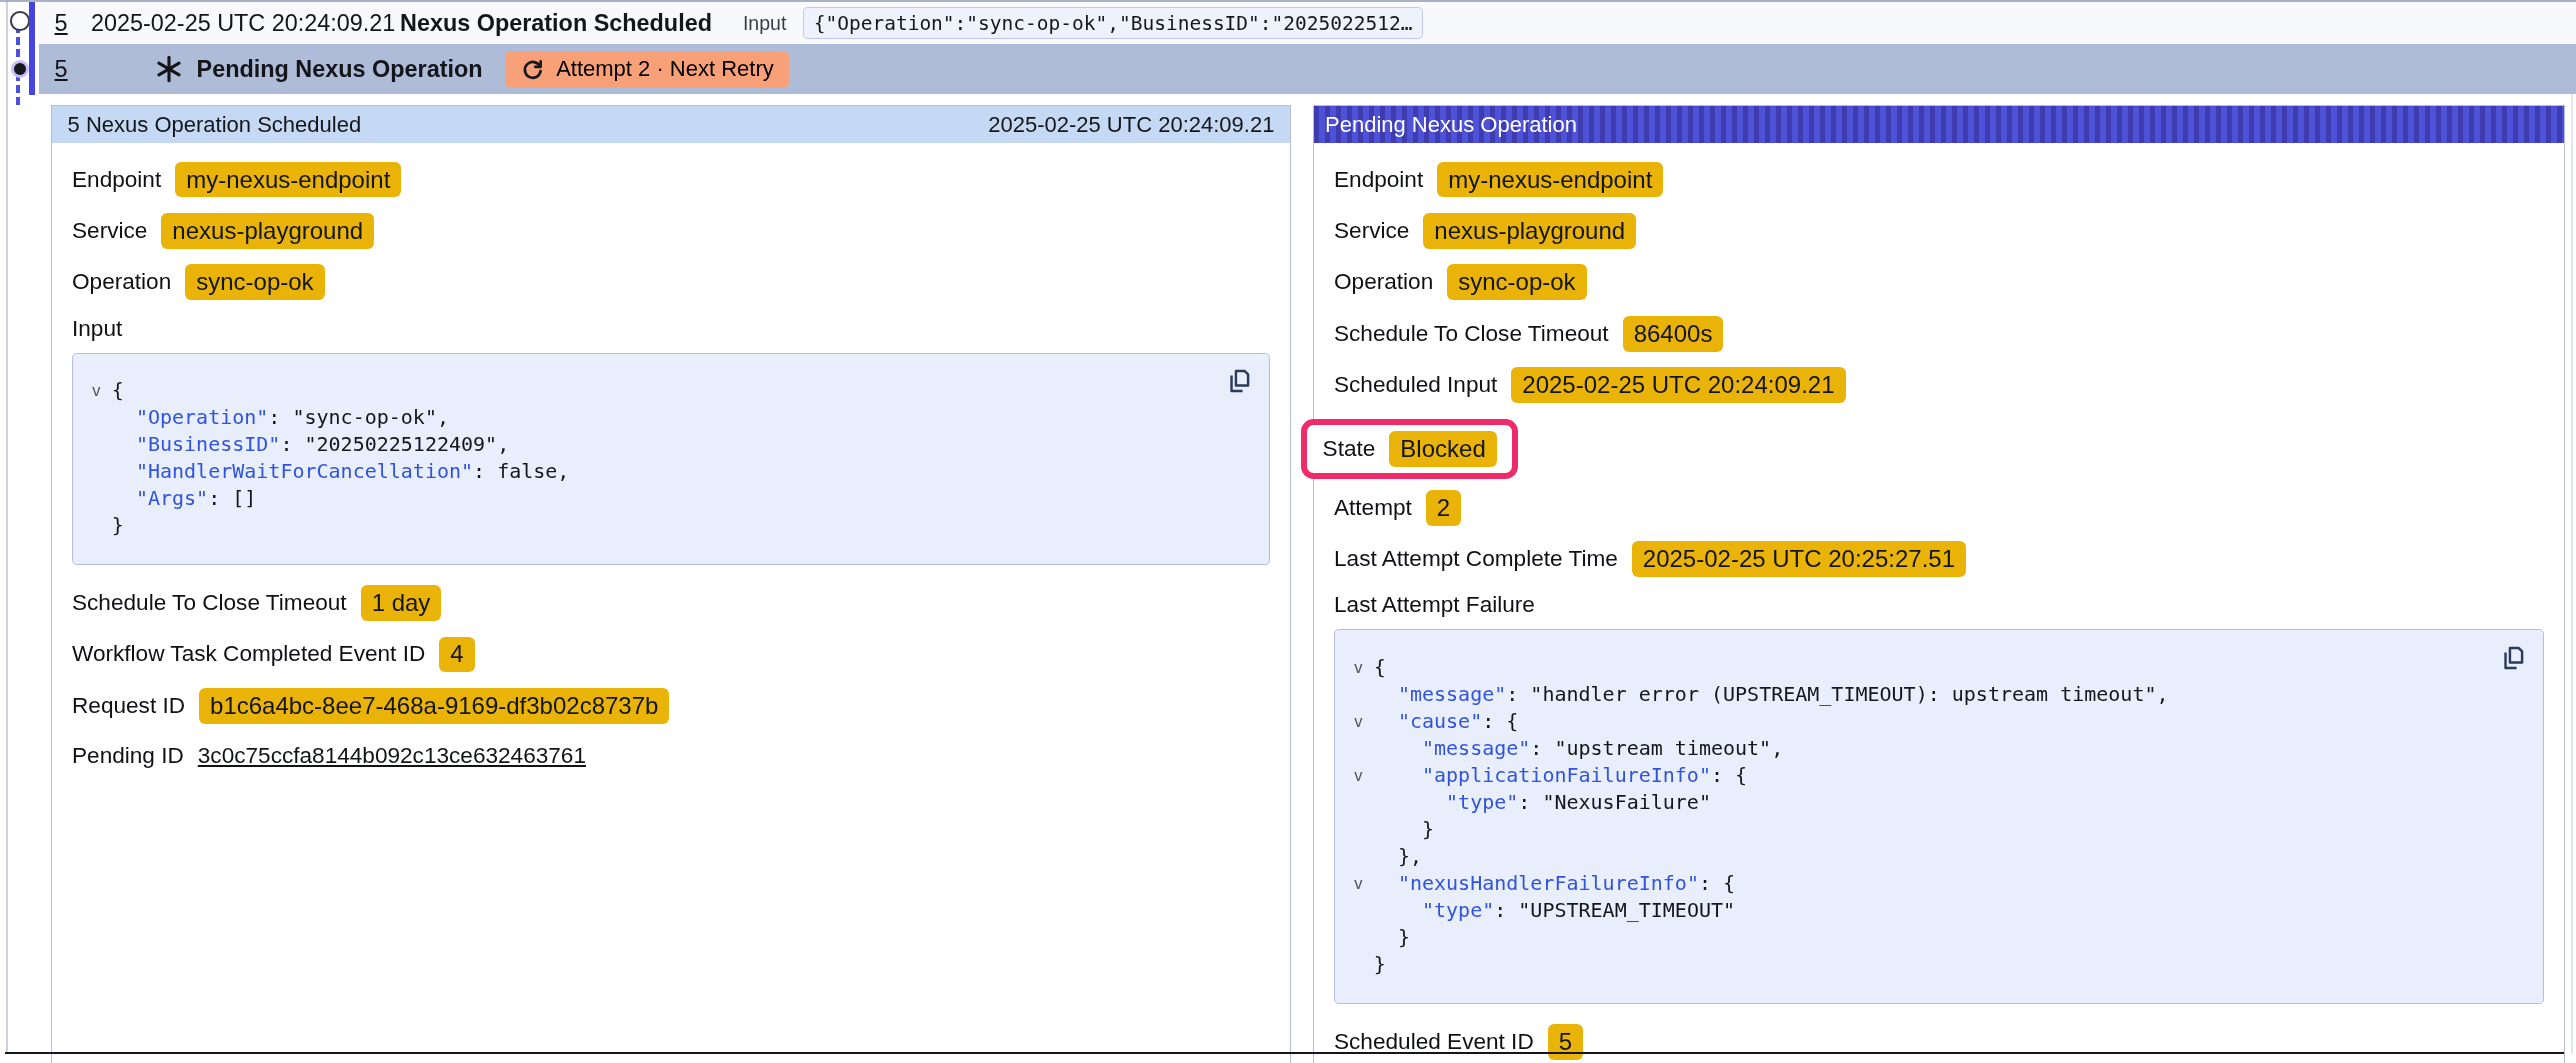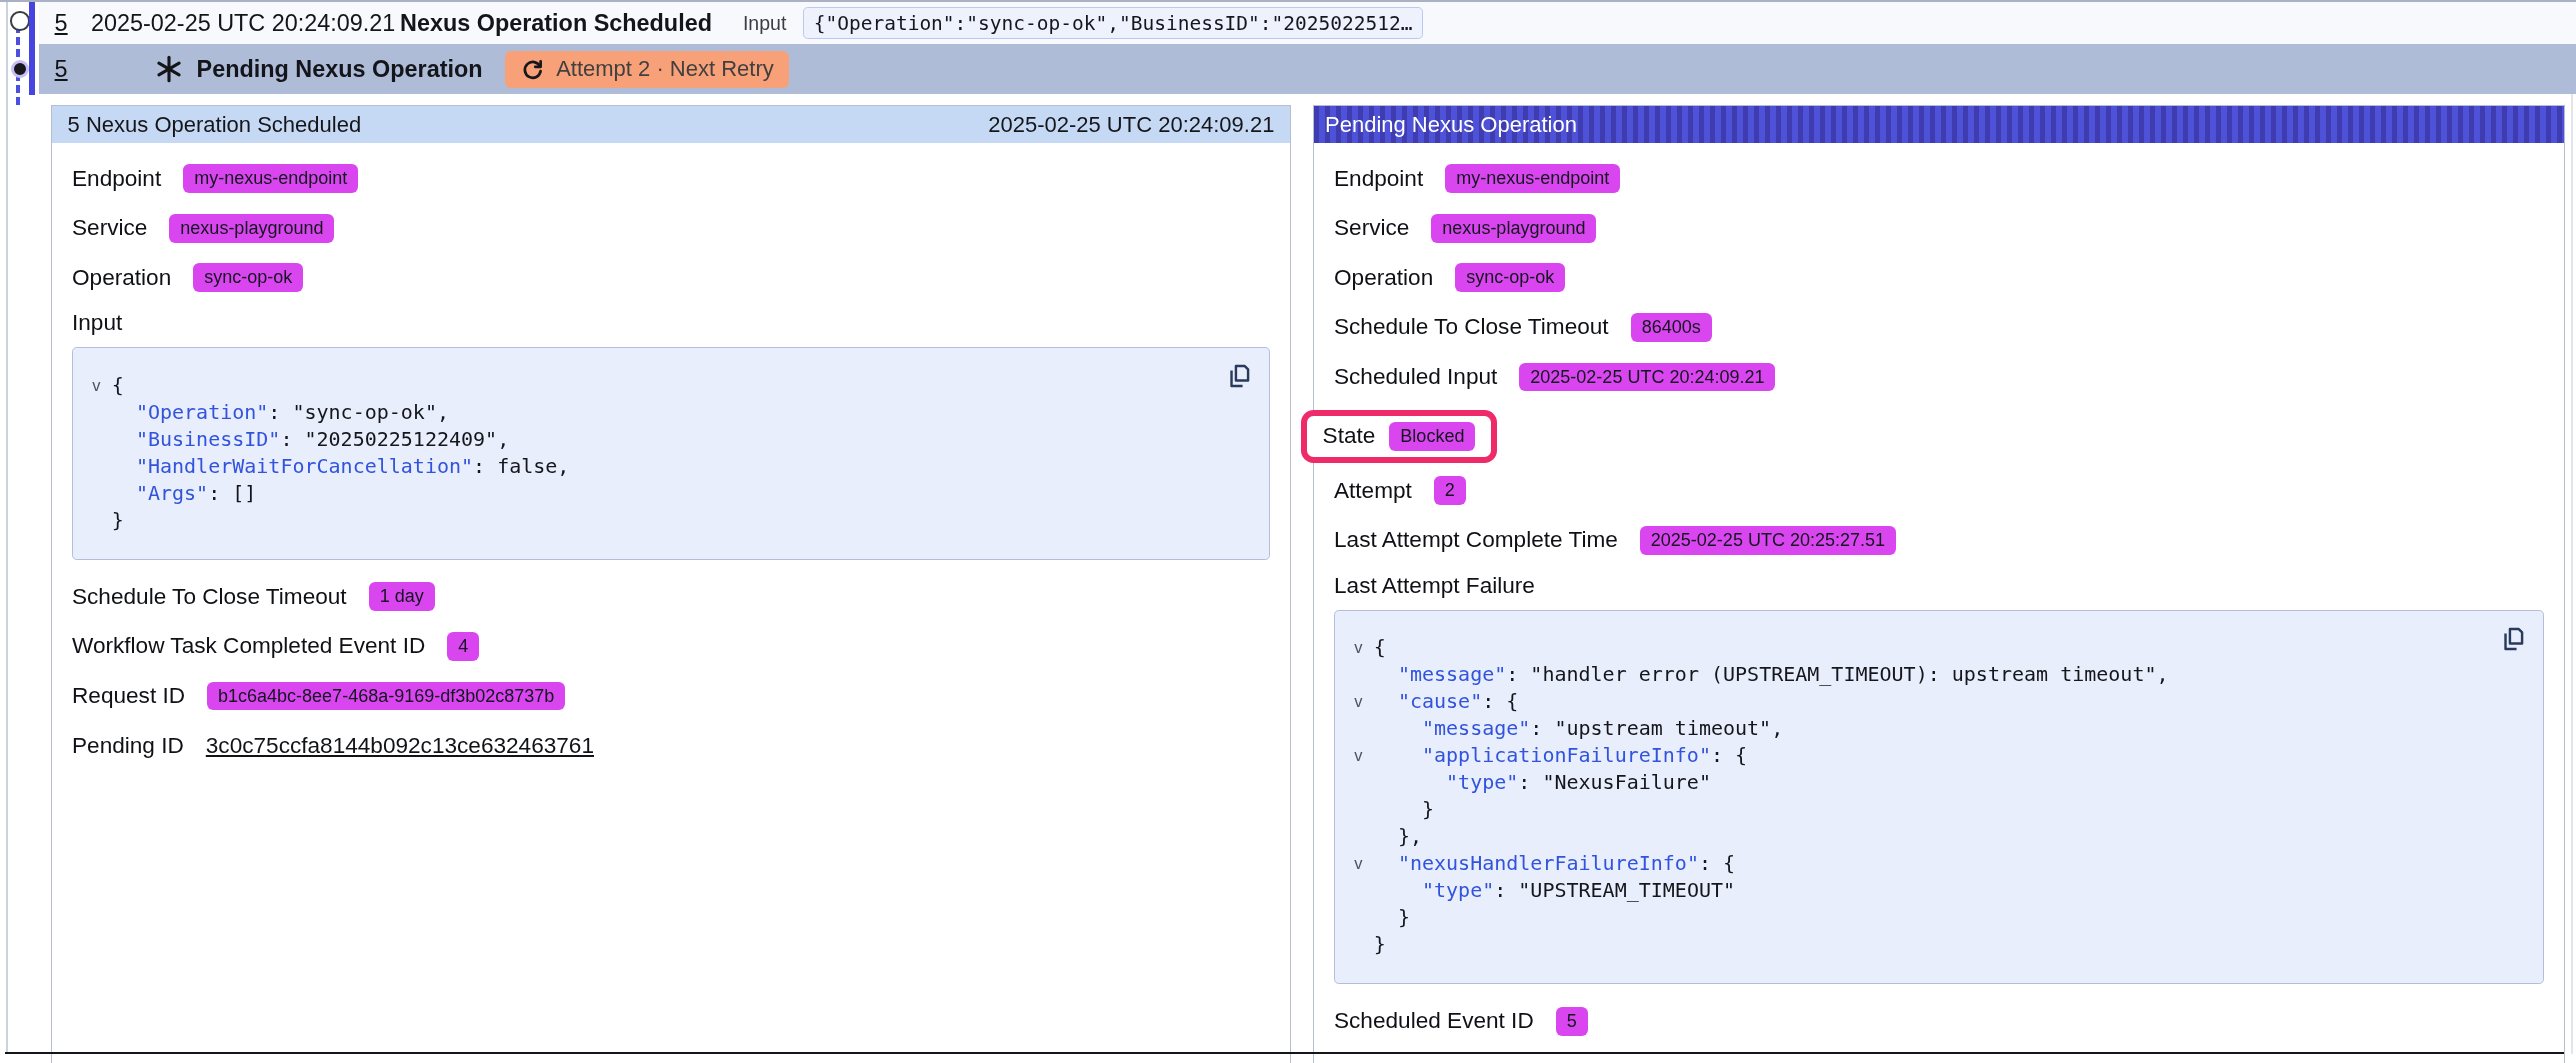--- a/index.html
+++ b/index.html
@@ -30,36 +30,36 @@
   .evt-input-label{margin-left:31px;font-size:19.5px;color:#3a3d45;}
   .evt-chip{
     margin-left:17px;font-family:"DejaVu Sans Mono",monospace;font-size:19.5px;
     background:#eef2fd;border:1.6px solid #bcc8ef;border-radius:4.7px;padding:3.9px 9.4px;
     white-space:nowrap;color:#15171c;
   }
   .asterisk-wrap{margin-left:87px;display:inline-flex;}
   .row2 .evt-title{margin-left:14px;}
   .retry-badge{
     margin-left:22px;display:inline-flex;align-items:center;gap:11px;
-    background:#f8a078;border-radius:6.2px;padding:5.5px 15.6px;font-size:22px;color:#404040;
+    background:#f8a078;border-radius:6.2px;padding:5.5px 15.6px;font-size:22px;color:#000000;
   }
 
   
   .panel{position:absolute;top:105px;height:1004px;background:#fff;border:1.6px solid #b6bdcf;box-sizing:border-box;}
   .panel-left{left:51px;width:1240px;}
   .panel-right{left:1313px;width:1252px;}
   .phead{height:37px;display:flex;align-items:center;justify-content:space-between;
     padding:0 15.6px;background:#c6d9f4;font-size:22px;color:#15161a;}
   .phead-striped{background:repeating-linear-gradient(90deg,#3e3cae 0 5.5px,#4d52d9 5.5px 11px);
     color:#ffffff;justify-content:flex-start;padding:0 11px;}
   .pbody{padding:18.7px 20px 0 20px;}
 
-  .field{display:flex;align-items:center;gap:22px;margin-bottom:15.6px;min-height:34px;font-size:22.6px;}
+  .field{display:flex;align-items:center;gap:14px;margin-bottom:15.6px;min-height:34px;font-size:22.6px;}
   .flabel{color:#101116;}
-  .fbadge{background:#d946ef;border-radius:6.2px;padding:3.9px 11px;font-size:18px;color:#14161f;white-space:nowrap;}
+  .fbadge{background:#eab308;border-radius:6.2px;padding:3.9px 11px;font-size:24px;color:#14161f;white-space:nowrap;}
   .flink{color:#121317;text-decoration:underline;font-size:22.6px;cursor:pointer;text-align:center;}
   .hl-row{margin-left:-33px;margin-bottom:11px;}
   .hlbox{display:inline-flex;align-items:center;gap:14px;border:6.2px solid #ef2a68;
     border-radius:12.5px;background:#fff;padding:6.2px 15.6px;}
 
   .section-label{font-size:22.6px;margin:3.1px 0 11px 0;color:#101116;}
   .codeblock{position:relative;background:#e8eefb;border:1.6px solid #b3bedd;border-radius:4.7px;
     padding:23.4px 55px 25px 7.8px;margin-bottom:20px;}
   .cl{display:flex;line-height:27px;}
   .gut{width:31px;flex:0 0 31px;text-align:center;color:#4e525b;font-size:16.4px;

